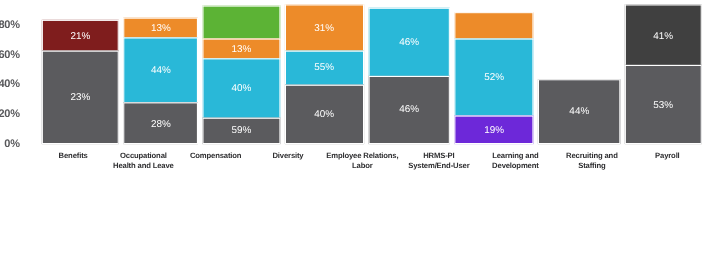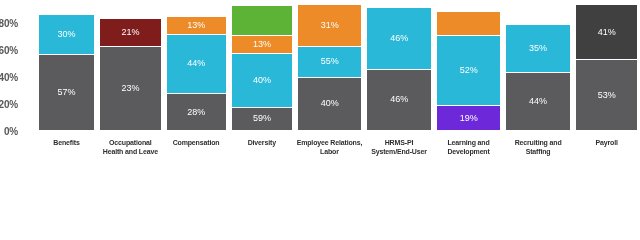--- a/index.html
+++ b/index.html
@@ -110,30 +110,20 @@
 
   <div id="y-axis">
       <div class="y-tick" style="top: 131px;">0%</div>
       <div class="y-tick" style="top: 103.99px;">20%</div>
       <div class="y-tick" style="top: 76.9794px;">40%</div>
       <div class="y-tick" style="top: 49.9691px;">60%</div>
       <div class="y-tick" style="top: 22.9588px;">80%</div>
     </div>
 
   <div id="plot">
-      <div class="col" style="flex: 62 0 0px;">
-        <div class="stack">
-          <div class="seg" style="background: rgb(41, 184, 216); height: 40.5155px;">
-            <span class="seg-label">30%</span>
-          </div>
-          <div class="seg" style="background: rgb(91, 91, 94); height: 76.9794px;">
-            <span class="seg-label">57%</span>
-          </div>
-        </div>
-      </div>
       <div class="col" style="flex: 68 0 0px;">
         <div class="stack">
           <div class="seg" style="background: #7f1d1d; height: 28.3608px;">
             <span class="seg-label">21%</span>
           </div>
           <div class="seg" style="background: rgb(91, 91, 94); height: 85.0825px;">
             <span class="seg-label">23%</span>
           </div>
         </div>
       </div>
@@ -197,23 +187,20 @@
           <div class="seg" style="background: rgb(41, 184, 216); height: 70.2268px;">
             <span class="seg-label">52%</span>
           </div>
           <div class="seg" style="background: #6d28d9; height: 25.6598px;">
             <span class="seg-label">19%</span>
           </div>
         </div>
       </div>
       <div class="col" style="flex: 72 0 0px;">
         <div class="stack">
-          <div class="seg" style="background: rgb(41, 184, 216); height: 47.268px;">
-            <span class="seg-label">35%</span>
-          </div>
           <div class="seg" style="background: rgb(91, 91, 94); height: 59.4227px;">
             <span class="seg-label">44%</span>
           </div>
         </div>
       </div>
       <div class="col" style="flex: 68 0 0px;">
         <div class="stack">
           <div class="seg" style="background: #404040; height: 55.3711px;">
             <span class="seg-label">41%</span>
           </div>

